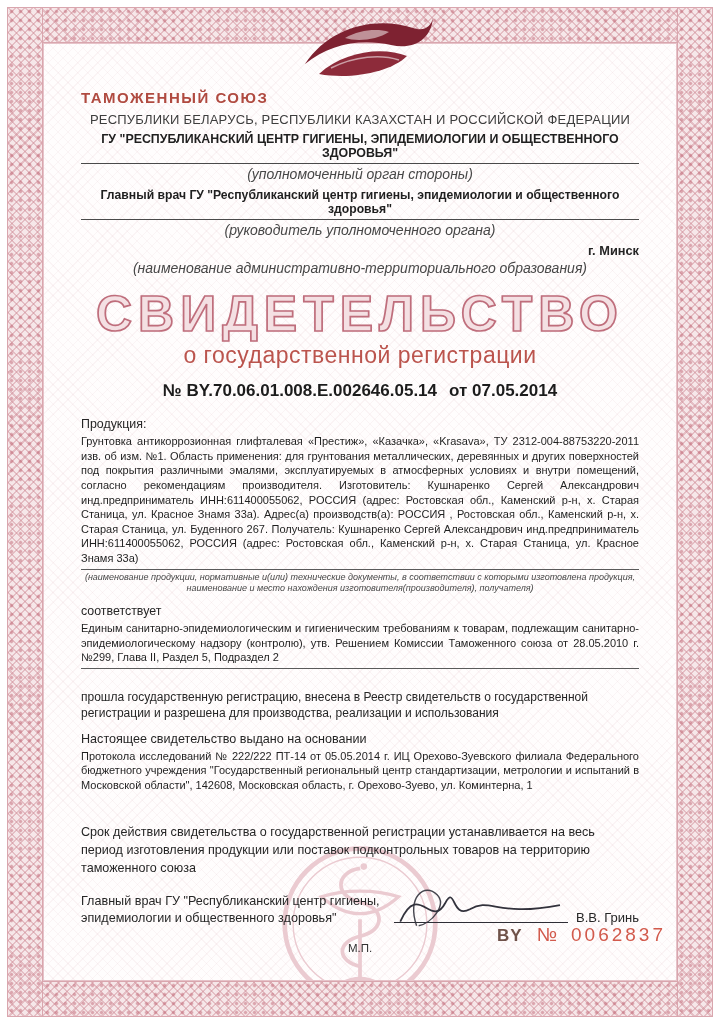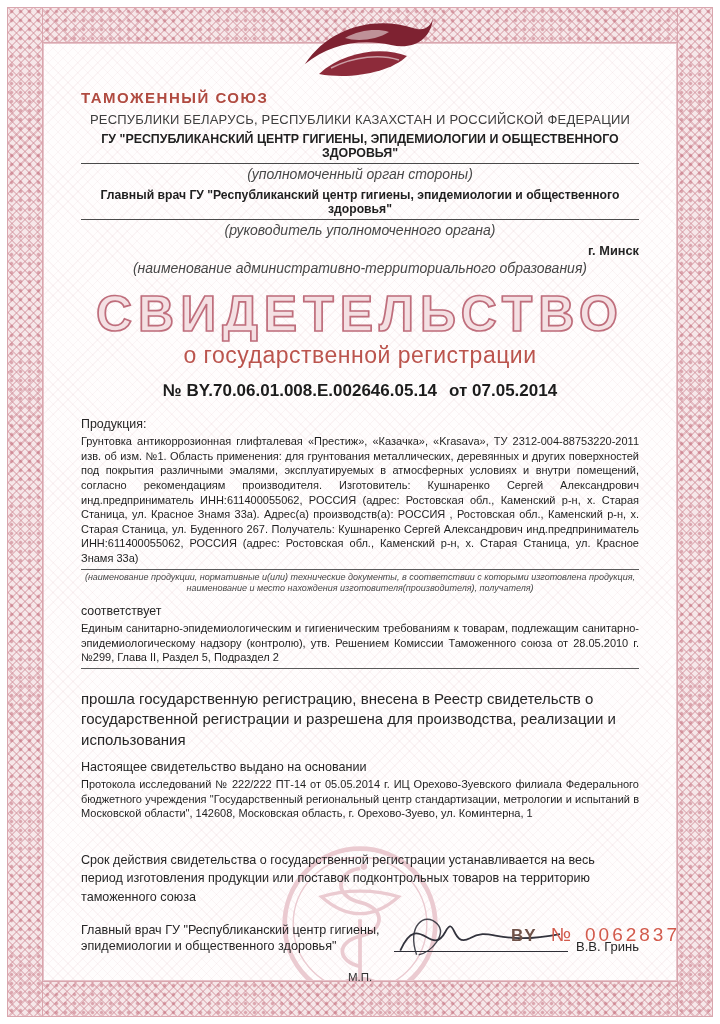--- a/index.html
+++ b/index.html
@@ -40,34 +40,34 @@
     font-size:50px;line-height:1.05;letter-spacing:6px;color:#f4e0e3;
     -webkit-text-stroke:1.7px #bf6e7c;text-shadow:0 0 2px rgba(191,110,124,0.35);}
   .subtitle{margin-top:2px;text-align:center;font-size:23px;color:#bb544d;letter-spacing:0.5px;}
   .numline{margin-top:12px;display:flex;justify-content:center;gap:12px;font-size:17px;font-weight:600;color:#1c1c1c;}
 
   .plabel{margin-top:16px;font-size:12.4px;}
   .body{margin-top:3px;font-size:11px;line-height:1.33;text-align:justify;color:#1f1f1f;}
   .rule{border-top:1px solid #5a5a5a;margin-top:3px;}
   .cap2{font-size:9px;}
   .mt10{margin-top:10px;}
-  .para{margin-top:20px;font-size:15px;line-height:1.36;}
+  .para{margin-top:20px;font-size:12px;line-height:1.36;}
   .blabel{margin-top:10px;font-size:12.6px;}
   .validity{margin-top:30px;font-size:12.6px;line-height:1.45;}
 
   .sigrow{margin-top:16px;display:flex;align-items:flex-end;}
   .sigtitle{width:305px;font-size:12.6px;line-height:1.3;}
   .sigline{flex:1;height:16px;border-bottom:1.3px solid #2e2e36;position:relative;margin:0 2px 3px 8px;}
   .scribble{position:absolute;left:-4px;bottom:-12px;width:100%;height:62px;overflow:visible;}
   .signame{font-size:13px;white-space:nowrap;padding:0 0 1px 6px;}
   .mp{margin-top:16px;text-align:center;font-size:11.5px;color:#333;}
 
   .watermark{position:absolute;left:50%;bottom:16px;transform:translateX(-50%);z-index:2;opacity:0.9;}
 
-  .serial{position:absolute;right:40px;top:924px;z-index:6;display:flex;align-items:baseline;gap:14px;}
+  .serial{position:absolute;right:54px;top:924px;z-index:6;display:flex;align-items:baseline;gap:14px;}
   .sc{font-size:17px;font-weight:bold;color:#6f5249;letter-spacing:1px;}
   .sn{font-size:19px;color:#d25a4c;}
   .sd{font-family:Liberation Sans, sans-serif;font-size:19px;letter-spacing:3px;color:#d25a4c;}
 </style>
 </head>
 <body>
 
 <div class="page">
 
   <div class="lace lace-top"></div>

